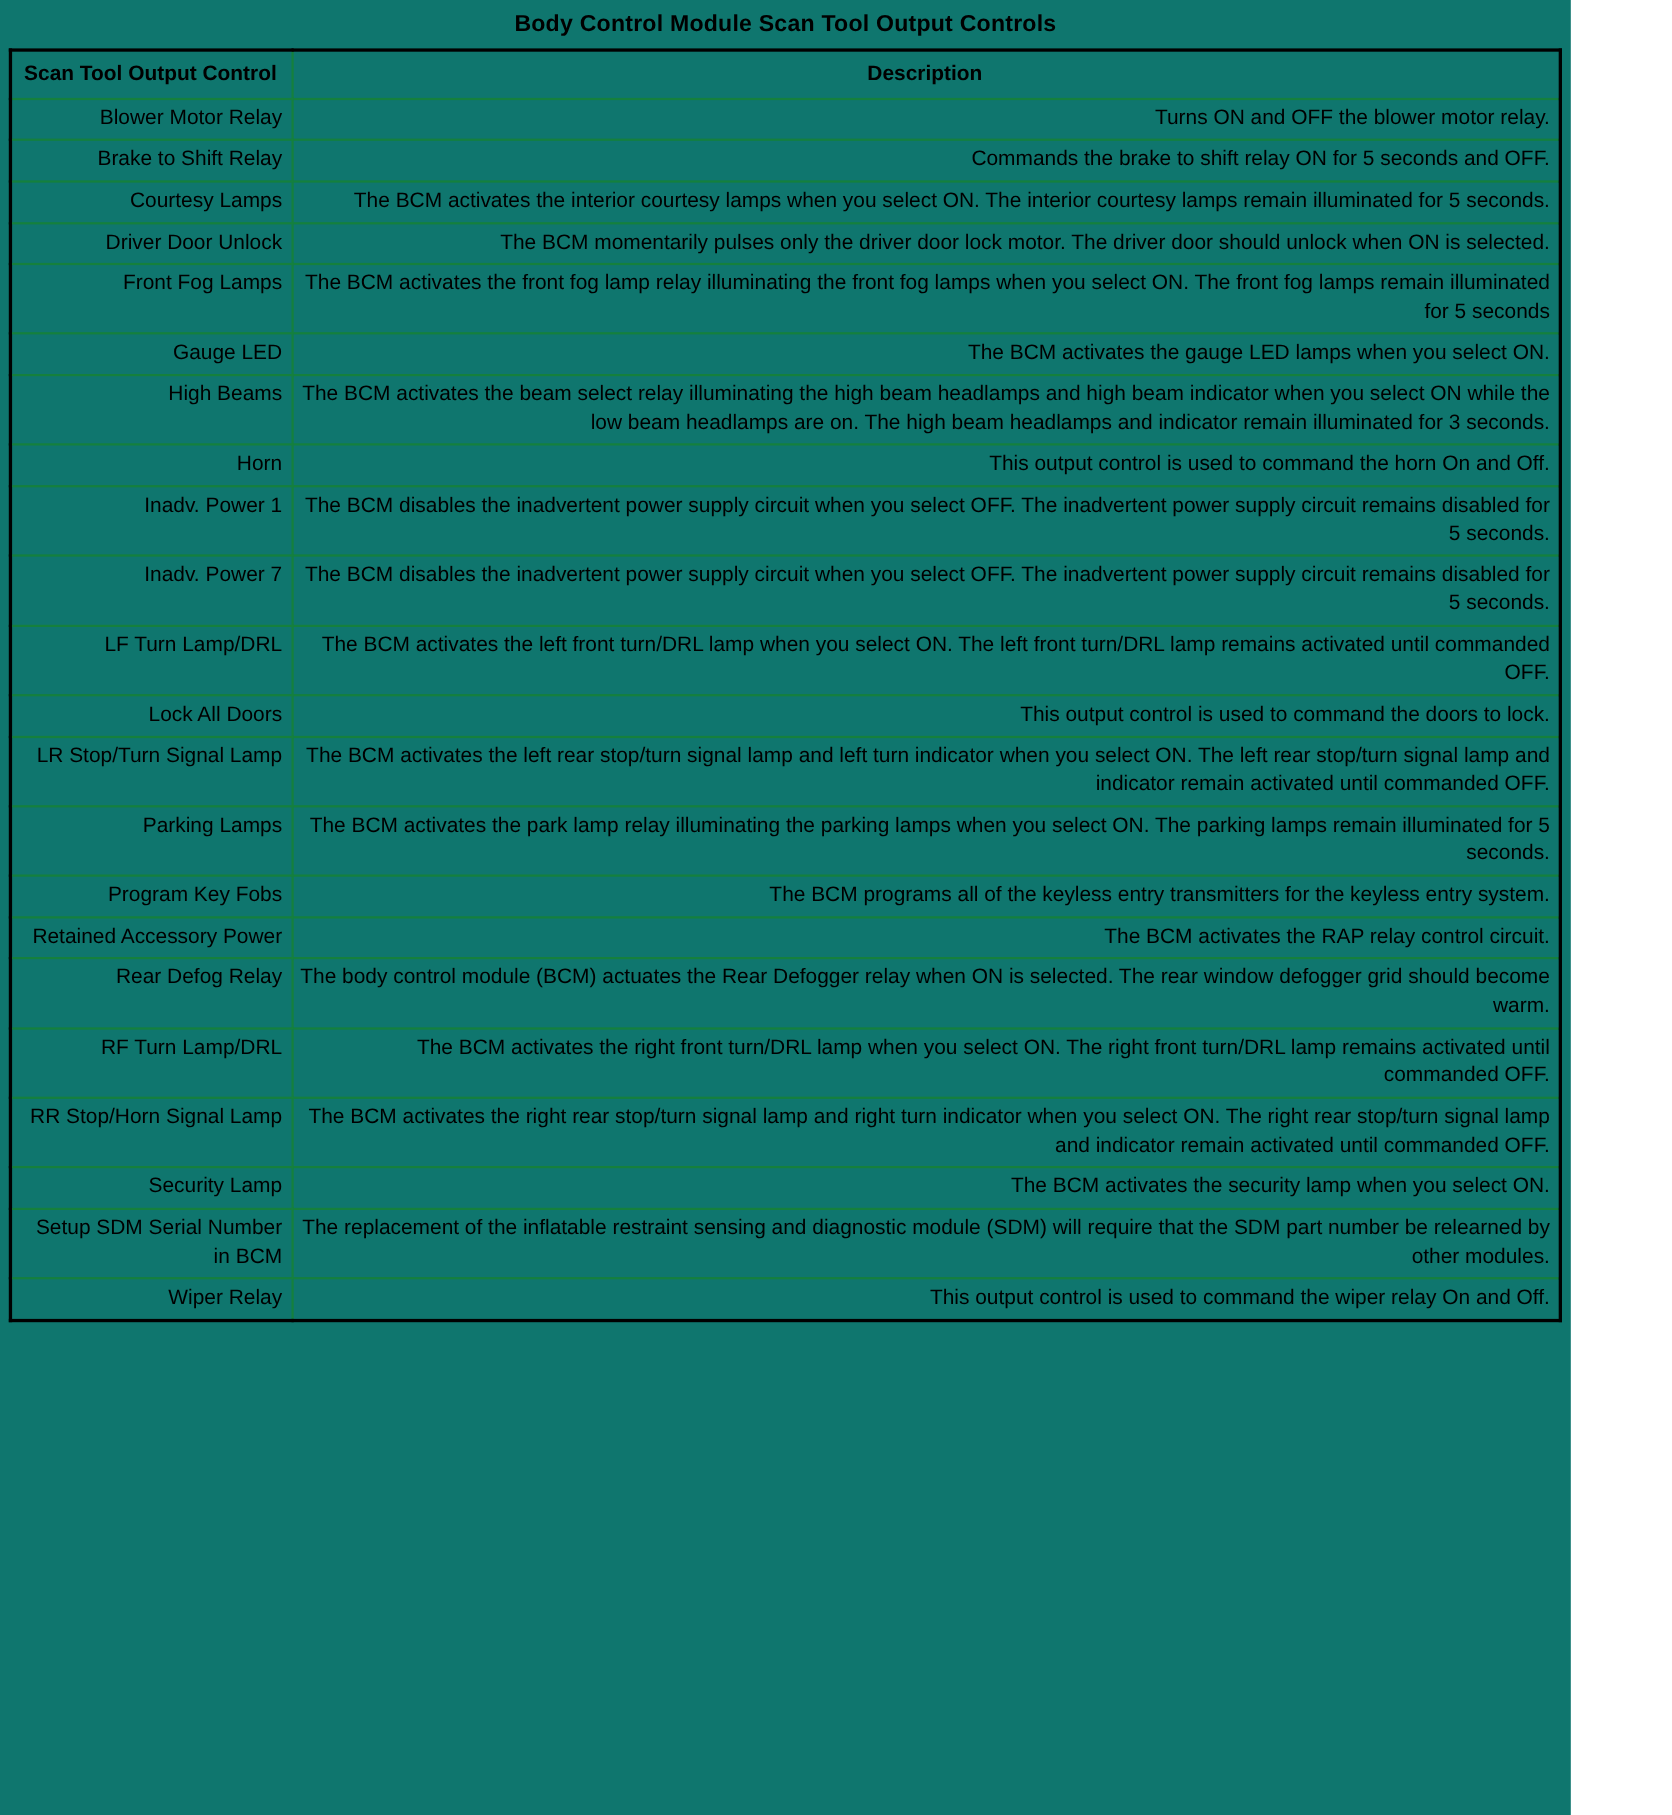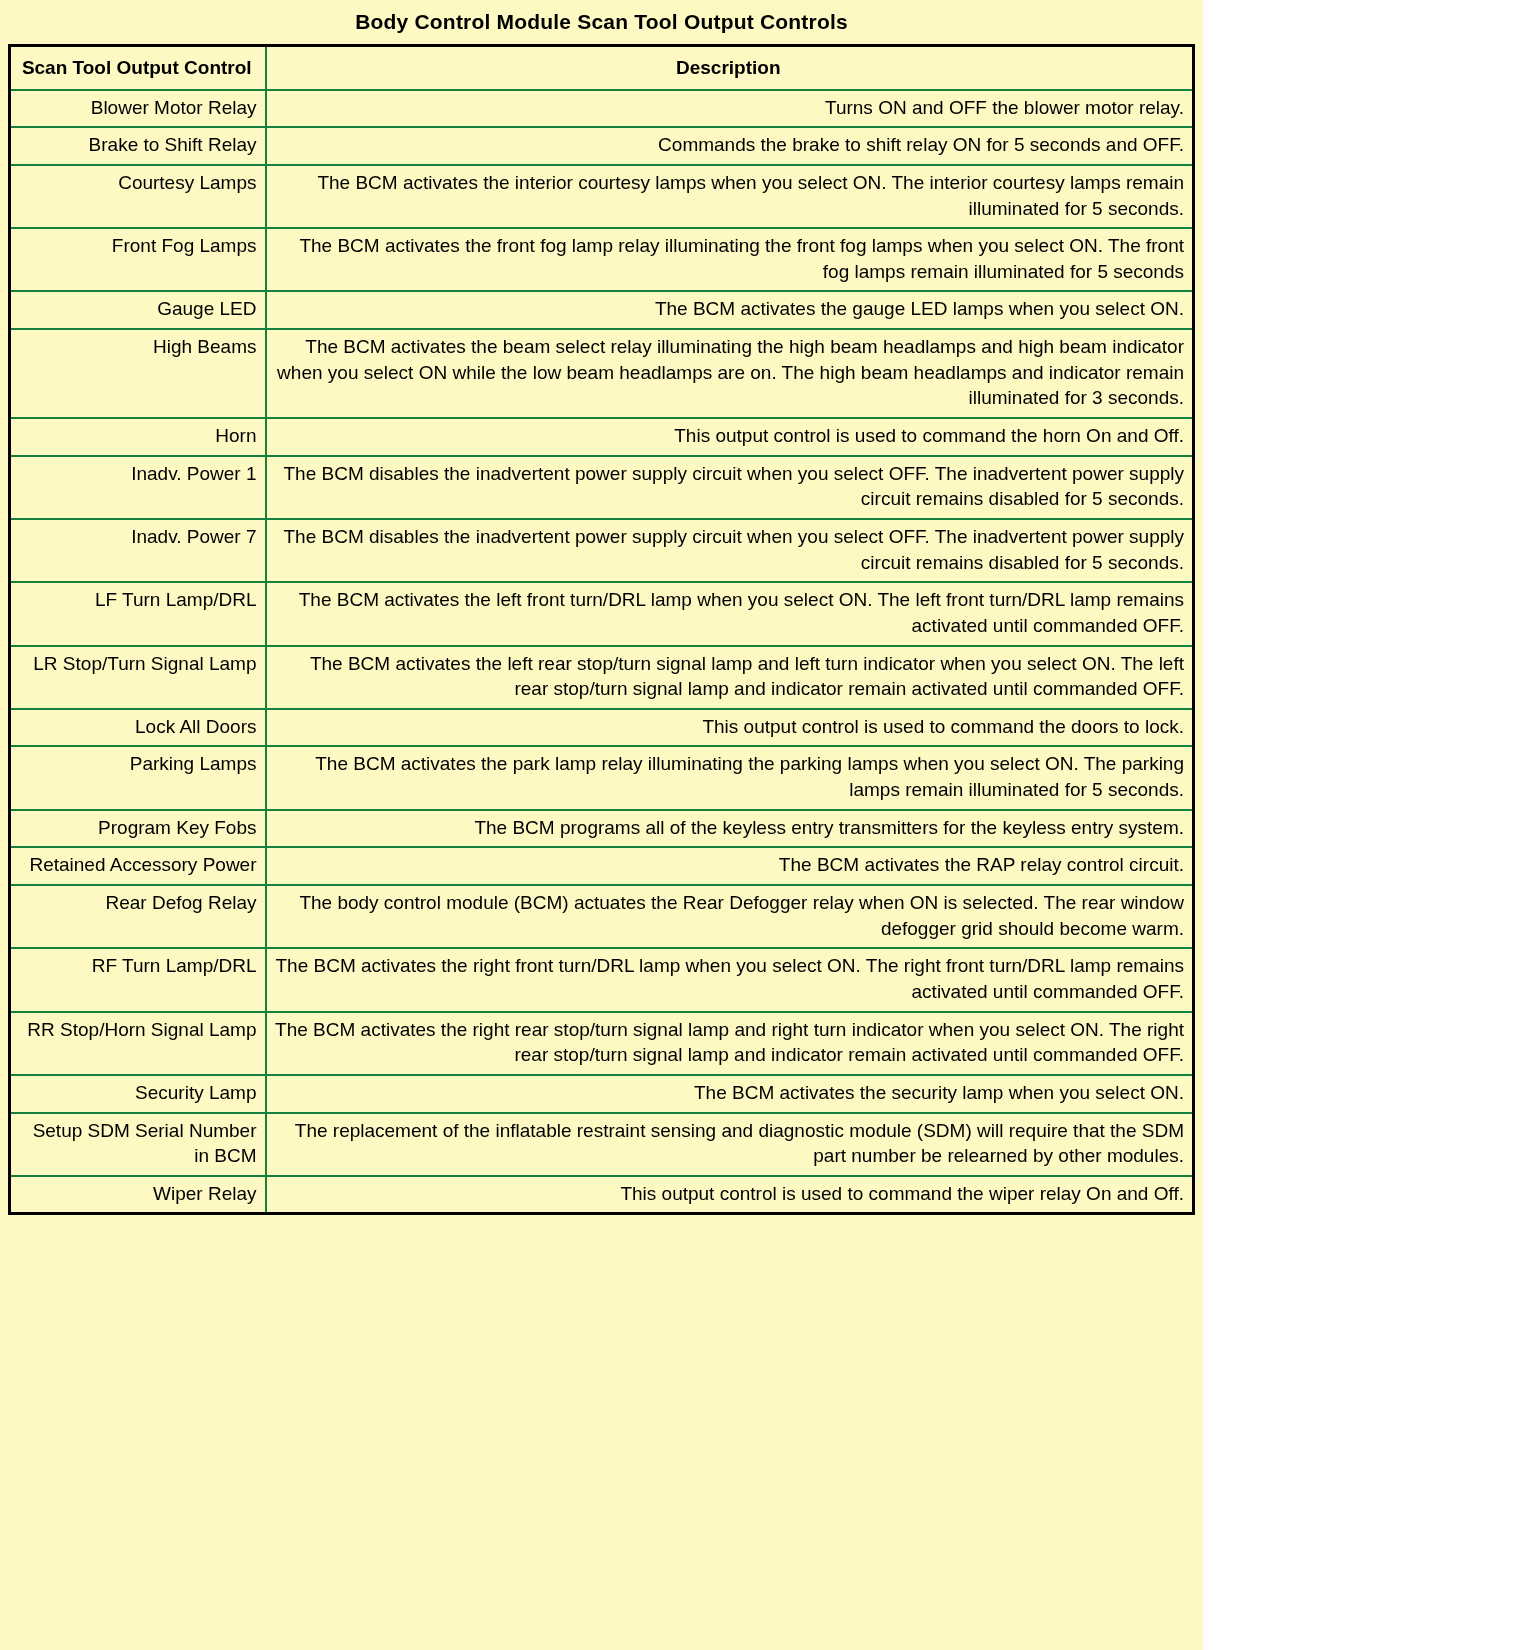--- a/index.html
+++ b/index.html
@@ -3,25 +3,25 @@
 <meta charset="utf-8">
 <style>
   html, body {
     margin: 0;
     padding: 0;
     background: #ffffff;
     font-family: "Liberation Sans", sans-serif;
     color: #000000;
   }
   .page {
-    width: 1203px;
+    width: 1428px;
     min-height: 1650px;
     box-sizing: border-box;
     padding: 8px 8px 6px 8px;
-    background: #fef9c3;
+    background: #0f766e;
   }
   .doc-title {
     text-align: center;
     font-weight: bold;
     font-size: 21px;
     margin: 2px 0 10px 0;
     letter-spacing: 0.2px;
   }
   table.bcm-table {
     width: 100%;
@@ -80,20 +80,24 @@
   <tr>
     <td>Brake to Shift Relay</td>
     <td>Commands the brake to shift relay ON for 5 seconds and OFF.</td>
   </tr>
 
   <tr>
     <td>Courtesy Lamps</td>
     <td>The BCM activates the interior courtesy lamps when you select ON. The interior courtesy lamps remain illuminated for 5 seconds.</td>
   </tr>
 
+  <tr>
+    <td>Driver Door Unlock</td>
+    <td>The BCM momentarily pulses only the driver door lock motor. The driver door should unlock when ON is selected.</td>
+  </tr>
 
   <tr>
     <td>Front Fog Lamps</td>
     <td>The BCM activates the front fog lamp relay illuminating the front fog lamps when you select ON. The front fog lamps remain illuminated for 5 seconds</td>
   </tr>
 
   <tr>
     <td>Gauge LED</td>
     <td>The BCM activates the gauge LED lamps when you select ON.</td>
   </tr>
@@ -118,27 +122,27 @@
     <td>Inadv. Power 7</td>
     <td>The BCM disables the inadvertent power supply circuit when you select OFF. The inadvertent power supply circuit remains disabled for 5 seconds.</td>
   </tr>
 
   <tr>
     <td>LF Turn Lamp/DRL</td>
     <td>The BCM activates the left front turn/DRL lamp when you select ON. The left front turn/DRL lamp remains activated until commanded OFF.</td>
   </tr>
 
   <tr>
-    <td>LR Stop/Turn Signal Lamp</td>
-    <td>The BCM activates the left rear stop/turn signal lamp and left turn indicator when you select ON. The left rear stop/turn signal lamp and indicator remain activated until commanded OFF.</td>
+    <td>Lock All Doors</td>
+    <td>This output control is used to command the doors to lock.</td>
   </tr>
 
   <tr>
-    <td>Lock All Doors</td>
-    <td>This output control is used to command the doors to lock.</td>
+    <td>LR Stop/Turn Signal Lamp</td>
+    <td>The BCM activates the left rear stop/turn signal lamp and left turn indicator when you select ON. The left rear stop/turn signal lamp and indicator remain activated until commanded OFF.</td>
   </tr>
 
   <tr>
     <td>Parking Lamps</td>
     <td>The BCM activates the park lamp relay illuminating the parking lamps when you select ON. The parking lamps remain illuminated for 5 seconds.</td>
   </tr>
 
   <tr>
     <td>Program Key Fobs</td>
     <td>The BCM programs all of the keyless entry transmitters for the keyless entry system.</td>

